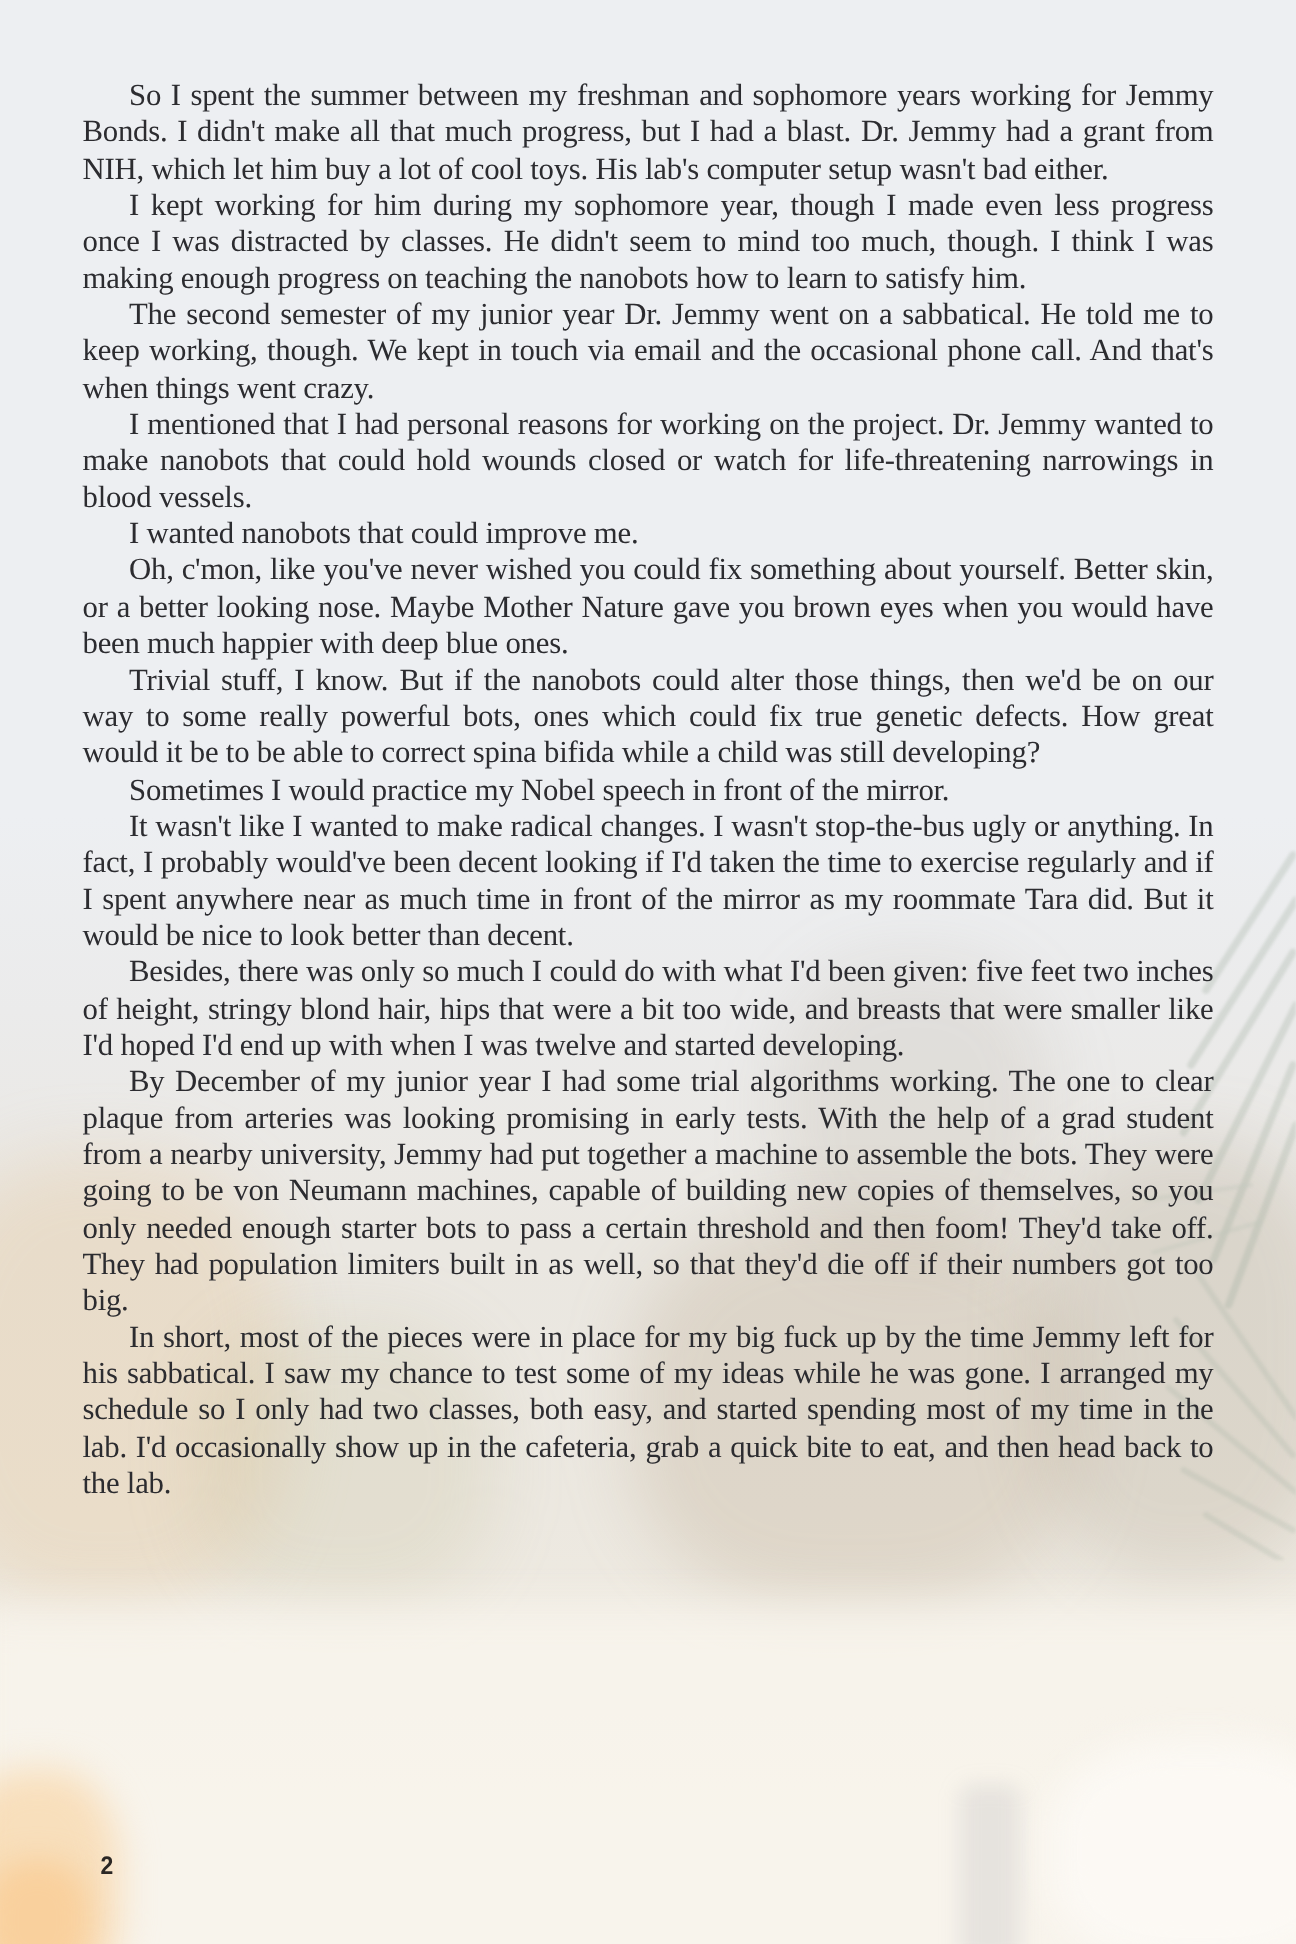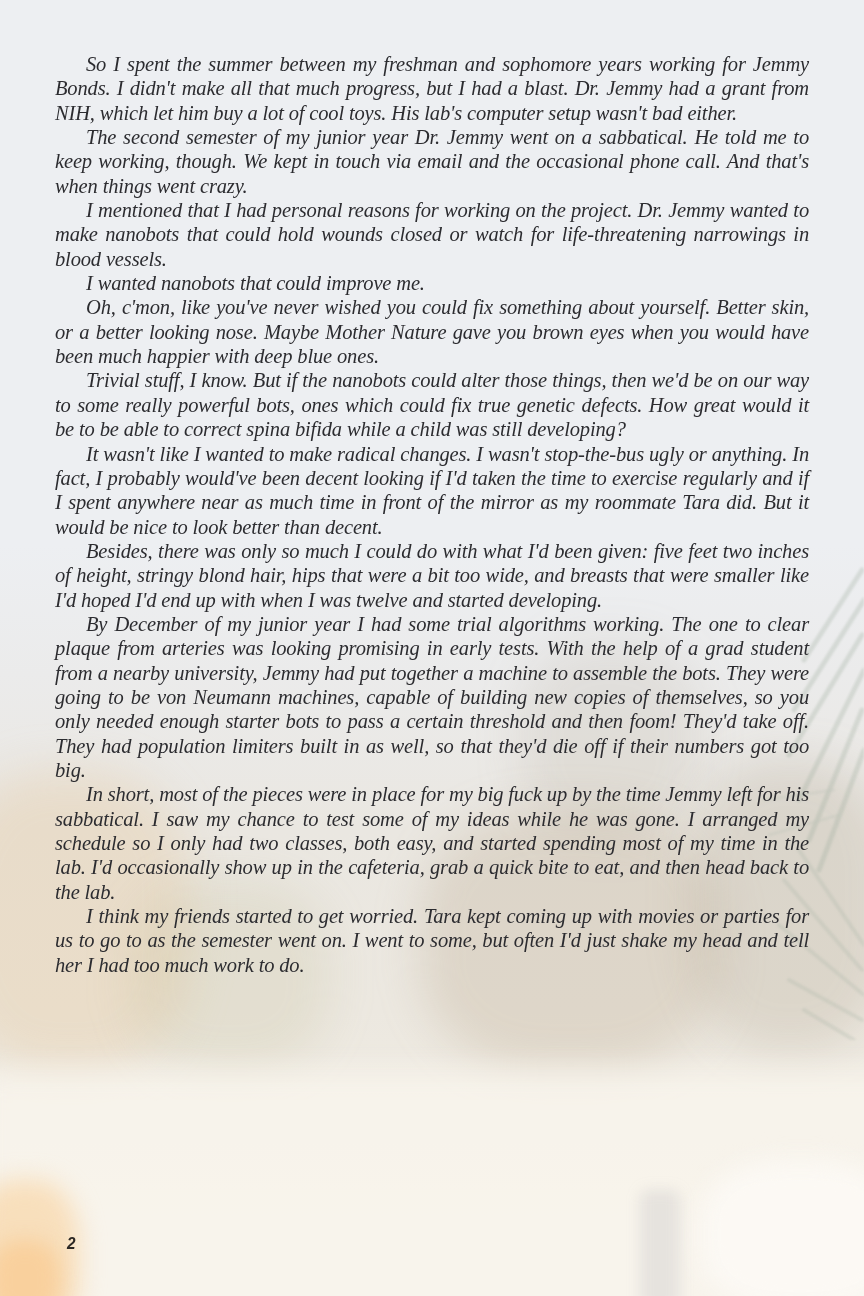--- a/index.html
+++ b/index.html
@@ -6,21 +6,20 @@
   body{width:864px;height:1296px;overflow:hidden;background:#edeff2;}
 
   .screen{
     position:relative;width:864px;height:1296px;overflow:hidden;
     background:linear-gradient(180deg,
       #edeff2 0%, #edeff2 42%,
       #ebebeb 52%, #eae7e1 64%,
       #ece8e0 78%, #f0ece3 88%,
       #f3efe7 100%);
     font-family:"Liberation Serif", serif;
-    font-style:italic;
   }
 
   
   .bg-photo{position:absolute;inset:0;pointer-events:none;}
   .blob{position:absolute;border-radius:40%;filter:blur(22px);}
   .blob-left-warm   {left:-50px; top:770px;  width:240px;height:300px;background:rgba(228,196,150,0.30);}
   .blob-left-olive  {left:130px; top:880px;  width:200px;height:190px;background:rgba(182,172,122,0.16);}
   .blob-center-tan  {left:420px; top:810px;  width:300px;height:260px;background:rgba(172,150,118,0.22);}
   .blob-center-dark {left:520px; top:640px;  width:180px;height:200px;background:rgba(160,150,130,0.14);}
   .blob-right-tan   {left:690px; top:760px;  width:200px;height:290px;background:rgba(150,132,104,0.18);}
@@ -82,27 +81,28 @@
       </g>
       <g stroke="#b0bbaf" stroke-width="3" stroke-linecap="round" fill="none" opacity="0.4">
         <path d="M150,250 L80,260"></path>
         <path d="M155,275 L85,295"></path>
       </g>
     </svg>
   </div>
 
   <div class="text-block">
     <p>So I spent the summer between my freshman and sophomore years working for Jemmy Bonds. I didn't make all that much progress, but I had a blast. Dr. Jemmy had a grant from NIH, which let him buy a lot of cool toys. His lab's computer setup wasn't bad either.</p>
+    <p>I kept working for him during my sophomore year, though I made even less progress once I was distracted by classes. He didn't seem to mind too much, though. I think I was making enough progress on teaching the nanobots how to learn to satisfy him.</p>
     <p>The second semester of my junior year Dr. Jemmy went on a sabbatical. He told me to keep working, though. We kept in touch via email and the occasional phone call. And that's when things went crazy.</p>
     <p>I mentioned that I had personal reasons for working on the project. Dr. Jemmy wanted to make nanobots that could hold wounds closed or watch for life-threatening narrowings in blood vessels.</p>
     <p>I wanted nanobots that could improve me.</p>
     <p>Oh, c'mon, like you've never wished you could fix something about yourself. Better skin, or a better looking nose. Maybe Mother Nature gave you brown eyes when you would have been much happier with deep blue ones.</p>
     <p>Trivial stuff, I know. But if the nanobots could alter those things, then we'd be on our way to some really powerful bots, ones which could fix true genetic defects. How great would it be to be able to correct spina bifida while a child was still developing?</p>
+    <p>Sometimes I would practice my Nobel speech in front of the mirror.</p>
     <p>It wasn't like I wanted to make radical changes. I wasn't stop-the-bus ugly or anything. In fact, I probably would've been decent looking if I'd taken the time to exercise regularly and if I spent anywhere near as much time in front of the mirror as my roommate Tara did. But it would be nice to look better than decent.</p>
     <p>Besides, there was only so much I could do with what I'd been given: five feet two inches of height, stringy blond hair, hips that were a bit too wide, and breasts that were smaller like I'd hoped I'd end up with when I was twelve and started developing.</p>
     <p>By December of my junior year I had some trial algorithms working. The one to clear plaque from arteries was looking promising in early tests. With the help of a grad student from a nearby university, Jemmy had put together a machine to assemble the bots. They were going to be von Neumann machines, capable of building new copies of themselves, so you only needed enough starter bots to pass a certain threshold and then foom! They'd take off. They had population limiters built in as well, so that they'd die off if their numbers got too big.</p>
     <p>In short, most of the pieces were in place for my big fuck up by the time Jemmy left for his sabbatical. I saw my chance to test some of my ideas while he was gone. I arranged my schedule so I only had two classes, both easy, and started spending most of my time in the lab. I'd occasionally show up in the cafeteria, grab a quick bite to eat, and then head back to the lab.</p>
-    <p>I think my friends started to get worried. Tara kept coming up with movies or parties for us to go to as the semester went on. I went to some, but often I'd just shake my head and tell her I had too much work to do.</p>
   </div>
 
   <div class="page-number">2</div>
 
 </div>
 
 </body></html>

